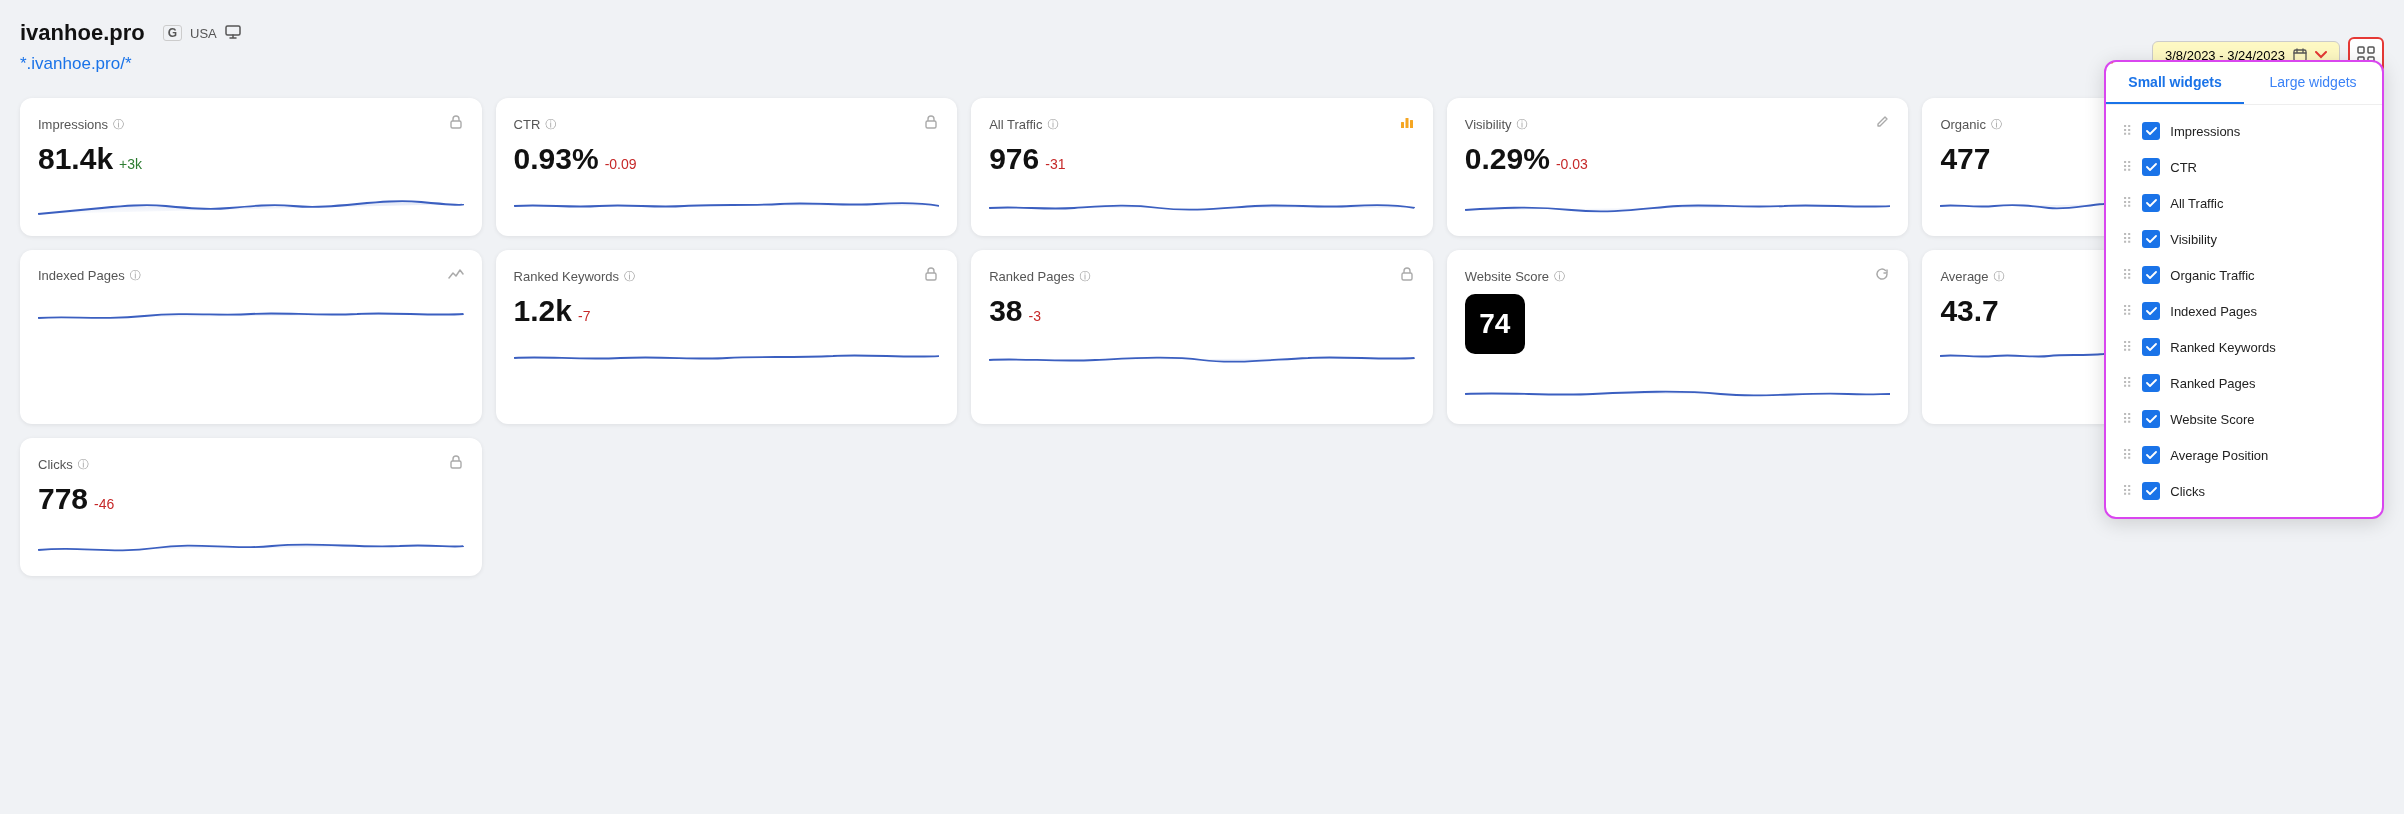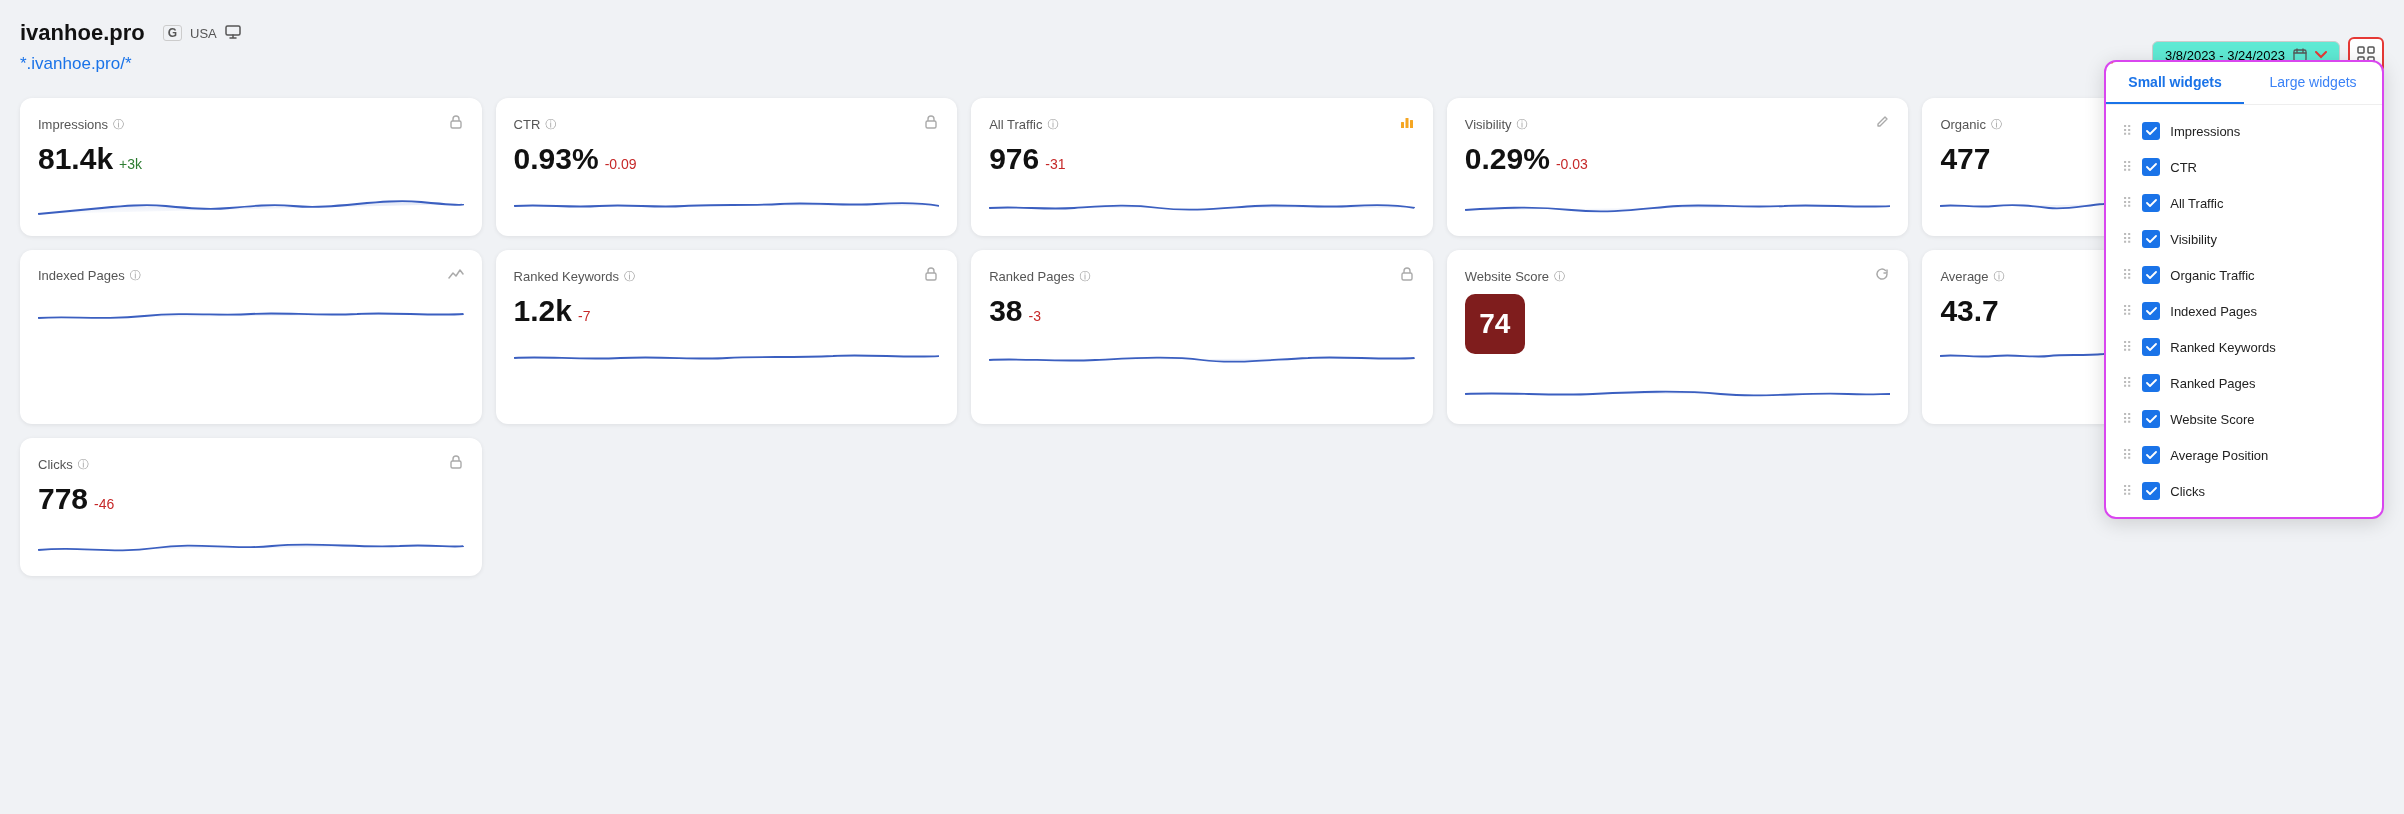--- a/index.html
+++ b/index.html
@@ -49,21 +49,21 @@
       display: flex;
       align-items: center;
       gap: 8px;
     }
     .date-range {
       display: flex;
       align-items: center;
       border: 1px solid #ccc;
       border-radius: 6px;
       padding: 6px 12px;
-      background: #5eead4;
+      background: #fef9c3;
       font-size: 13px;
       gap: 8px;
       cursor: pointer;
     }
     .date-range svg { color: #555; }
     .grid-btn {
       width: 36px;
       height: 36px;
       display: flex;
       align-items: center;
@@ -119,21 +119,21 @@
     .mini-chart {
       width: 100%;
       height: 36px;
     }
     .website-score-val {
       display: inline-flex;
       align-items: center;
       justify-content: center;
       width: 60px;
       height: 60px;
-      background: #7f1d1d;
+      background: #000000;
       border-radius: 10px;
       font-size: 28px;
       font-weight: 700;
       color: #fff;
       margin-bottom: 10px;
     }
     
     .dropdown-panel {
       position: absolute;
       top: -50px;

